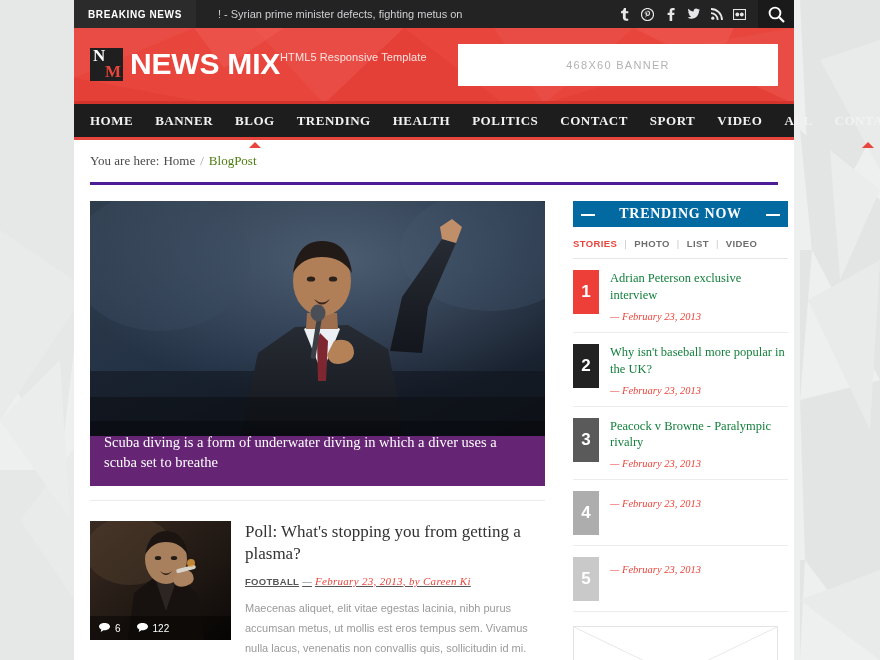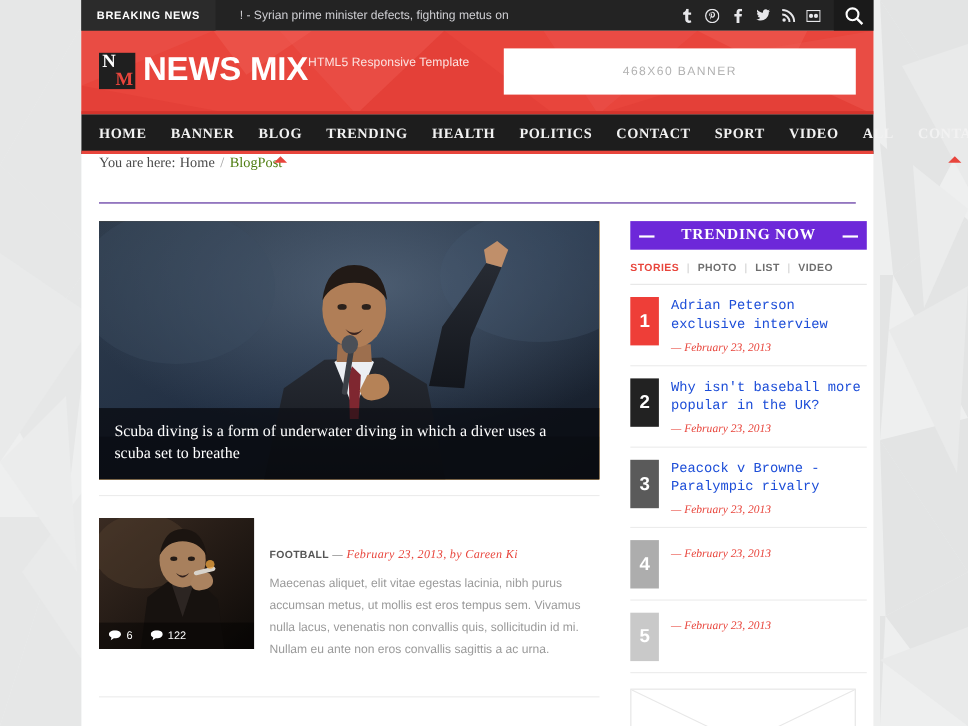--- a/index.html
+++ b/index.html
@@ -172,46 +172,46 @@
     border-right: 6px solid transparent;
     border-bottom: 6px solid #e8453c;
   }
 
   
   .crumbwrap {
     padding: 0 16px;
   }
   .crumb {
     height: 45px;
-    display: flex; 
-    border-bottom: 1px solid #4c1d95;
+    display: flex; align-items: center;
+    border-bottom: 3px solid #4c1d95;
     font-family: "Liberation Serif", serif;
     font-size: 13px;
     color: #4a4a4a;
   }
   .crumb .sep { color: #9a9a9a; padding: 0 5px; }
   .crumb .cur { color: #4d7c0f; cursor: pointer; }
   .crumb .home { cursor: pointer; }
 
   
   .content {
     display: flex;
     padding: 16px 16px 0 16px;
     gap: 28px;
   }
   .main-col { width: 455px; flex: 0 0 455px; }
   .side-col { width: 215px; flex: 0 0 215px; }
 
   
   .featured {
     position: relative;
-    width: 455px; height: 235px;
+    width: 455px; height: 285px;
     overflow: hidden;
     cursor: pointer;
-    background: #a16207;
+    background: #d946ef;
   }
   .featured svg { display: block; }
   .featured-caption {
     position: absolute;
     left: 0; right: 0; bottom: 0;
     padding: 11px 14px 13px 14px;
     background: rgba(8,10,14,.55);
     color: #ffffff;
     font-family: "Liberation Serif", serif;
     font-size: 14.5px;
@@ -250,25 +250,26 @@
   }
   .post-body { flex: 1 1 auto; min-width: 0; }
   .post-title {
     font-family: "Liberation Serif", serif;
     font-size: 17px;
     color: #333333;
     line-height: 1.32;
     cursor: pointer;
   }
   .post-meta {
-    margin-top: 27px;
+    margin-top: 9px;
     font-size: 9.5px;
     letter-spacing: .3px;
     color: #555555;
     font-weight: bold;
+    text-decoration: underline;
   }
   .post-meta .cat { cursor: pointer; }
   .post-meta .dash { font-weight: normal; color: #888; padding: 0 3px; }
   .post-meta .date {
     color: #e8453c;
     font-family: "Liberation Serif", serif;
     font-style: italic;
     font-weight: normal;
     font-size: 11px;
   }
@@ -276,21 +277,21 @@
     margin-top: 11px;
     font-size: 11px;
     line-height: 1.82;
     color: #9a9a9a;
   }
 
   
   .widget-head {
     position: relative;
     height: 26px;
-    background: #6d28d9;
+    background: #0369a1;
     display: flex; align-items: center;
     justify-content: center;
   }
   .widget-head .wh-title {
     color: #ffffff;
     font-family: "Liberation Serif", serif;
     font-weight: bold;
     font-size: 14px;
     letter-spacing: .7px;
     padding: 0 10px;
@@ -330,23 +331,23 @@
     width: 26px; height: 44px;
     flex: 0 0 26px;
     display: flex; align-items: center; justify-content: center;
     color: #ffffff;
     font-family: "Liberation Sans", sans-serif;
     font-weight: bold;
     font-size: 17px;
   }
   .trend-body { flex: 1 1 auto; min-width: 0; }
   .trend-title {
-    font-family: Liberation Mono, monospace;
+    font-family: Liberation Serif, serif;
     font-size: 12.5px;
-    color: #1d4ed8;
+    color: #15803d;
     line-height: 1.35;
   }
   .trend-date {
     margin-top: 7px;
     color: #e8453c;
     font-family: "Liberation Serif", serif;
     font-style: italic;
     font-size: 10.5px;
   }
 
@@ -600,20 +601,21 @@
                   <span>
                     <svg width="11" height="10" viewBox="0 0 11 10">
                       <path fill="#ffffff" d="M5.5 0C2.5 0 0 1.6 0 3.6c0 1.2.9 2.3 2.3 2.9L1.7 9l2.8-1.8c.3 0 .6.1 1 .1 3 0 5.5-1.6 5.5-3.7S8.5 0 5.5 0z"></path>
                     </svg>
                   </span>
                   <span>122</span>
                 </span>
               </div>
             </div>
             <div class="post-body">
+              <div class="post-title">Poll: What's stopping you from getting a plasma?</div>
               <div class="post-meta"><span class="cat">FOOTBALL</span><span class="dash">—</span><span class="date">February 23, 2013</span><span class="date">, by Careen Ki</span></div>
               <div class="post-excerpt">Maecenas aliquet, elit vitae egestas lacinia, nibh purus accumsan metus, ut mollis est eros tempus sem. Vivamus nulla lacus, venenatis non convallis quis, sollicitudin id mi. Nullam eu ante non eros convallis sagittis a ac urna.</div>
             </div>
           </div>
           <div class="post"></div>
         </div>
 
     </div>
 
     <div class="side-col">

